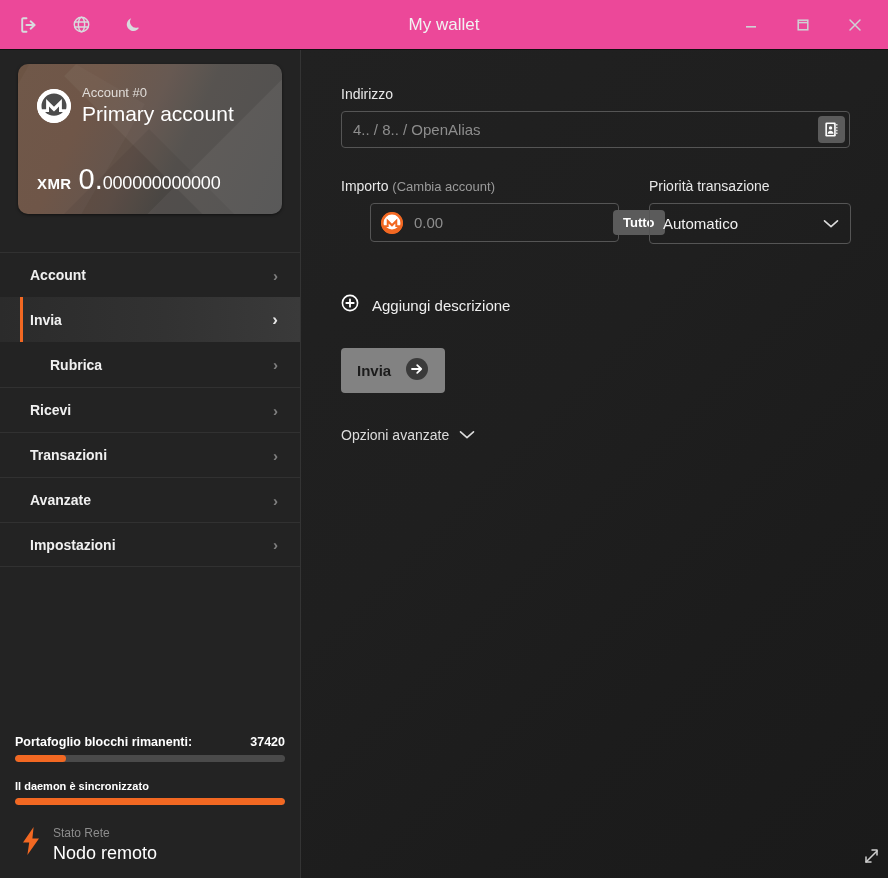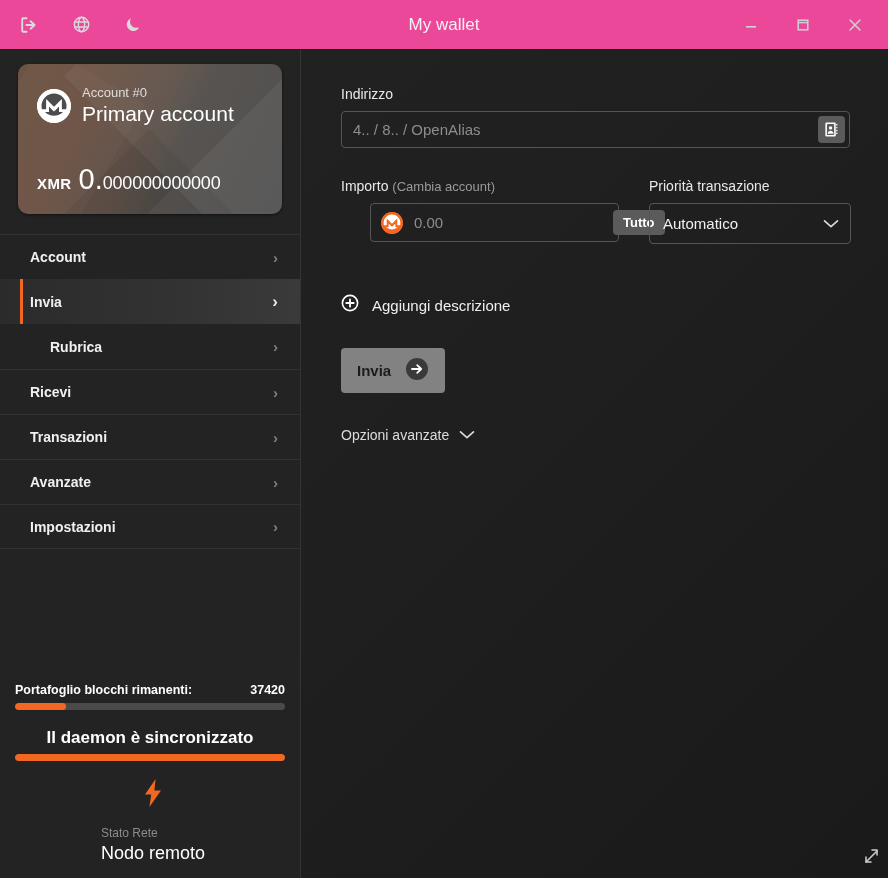--- a/index.html
+++ b/index.html
@@ -87,20 +87,21 @@
 
   
   .sidebar {
     width: 301px;
     min-width: 301px;
     background: #232323;
     border-right: 1px solid #343434;
     display: flex;
     flex-direction: column;
     position: relative;
+    gap: 18px;
   }
 
   .acct-card {
     margin: 14px 18px 0 18px;
     height: 150px;
     border-radius: 10px;
     position: relative;
     overflow: hidden;
     cursor: pointer;
     background:
@@ -245,33 +246,31 @@
     overflow: hidden;
     margin-bottom: 18px;
   }
   .pbar-fill {
     height: 100%;
     background: #f26822;
     border-radius: 4px;
   }
   .status-label {
     color: #ffffff;
-    font-size: 17px;
+    font-size: 11px;
     font-weight: bold;
     margin-bottom: 6px;
-    text-align: center;
   }
   .net {
     display: flex;
     align-items: center;
     gap: 12px;
     margin-top: 16px;
     padding-left: 6px;
     cursor: pointer;
-    flex-direction: column;
   }
   .bolt { color: #f26822; flex: 0 0 auto; }
   .net-txt { line-height: 1.18; }
   .net-cap {
     color: #8c8c8c;
     font-size: 12px;
   }
   .net-val {
     color: #ffffff;
     font-size: 18px;

